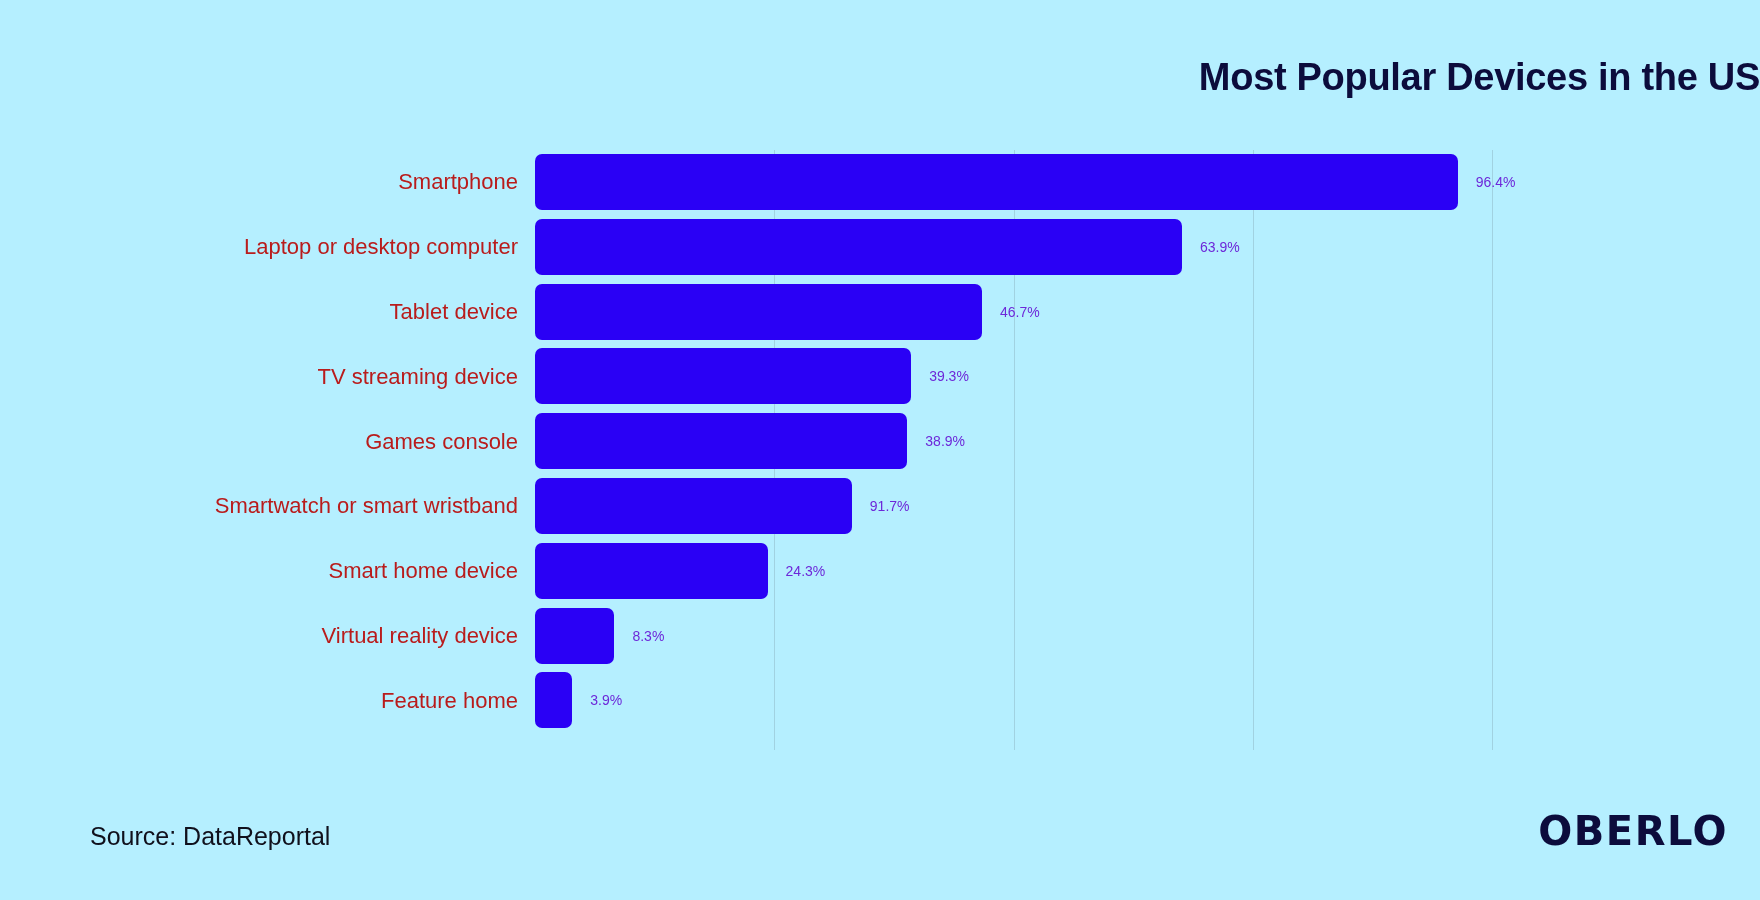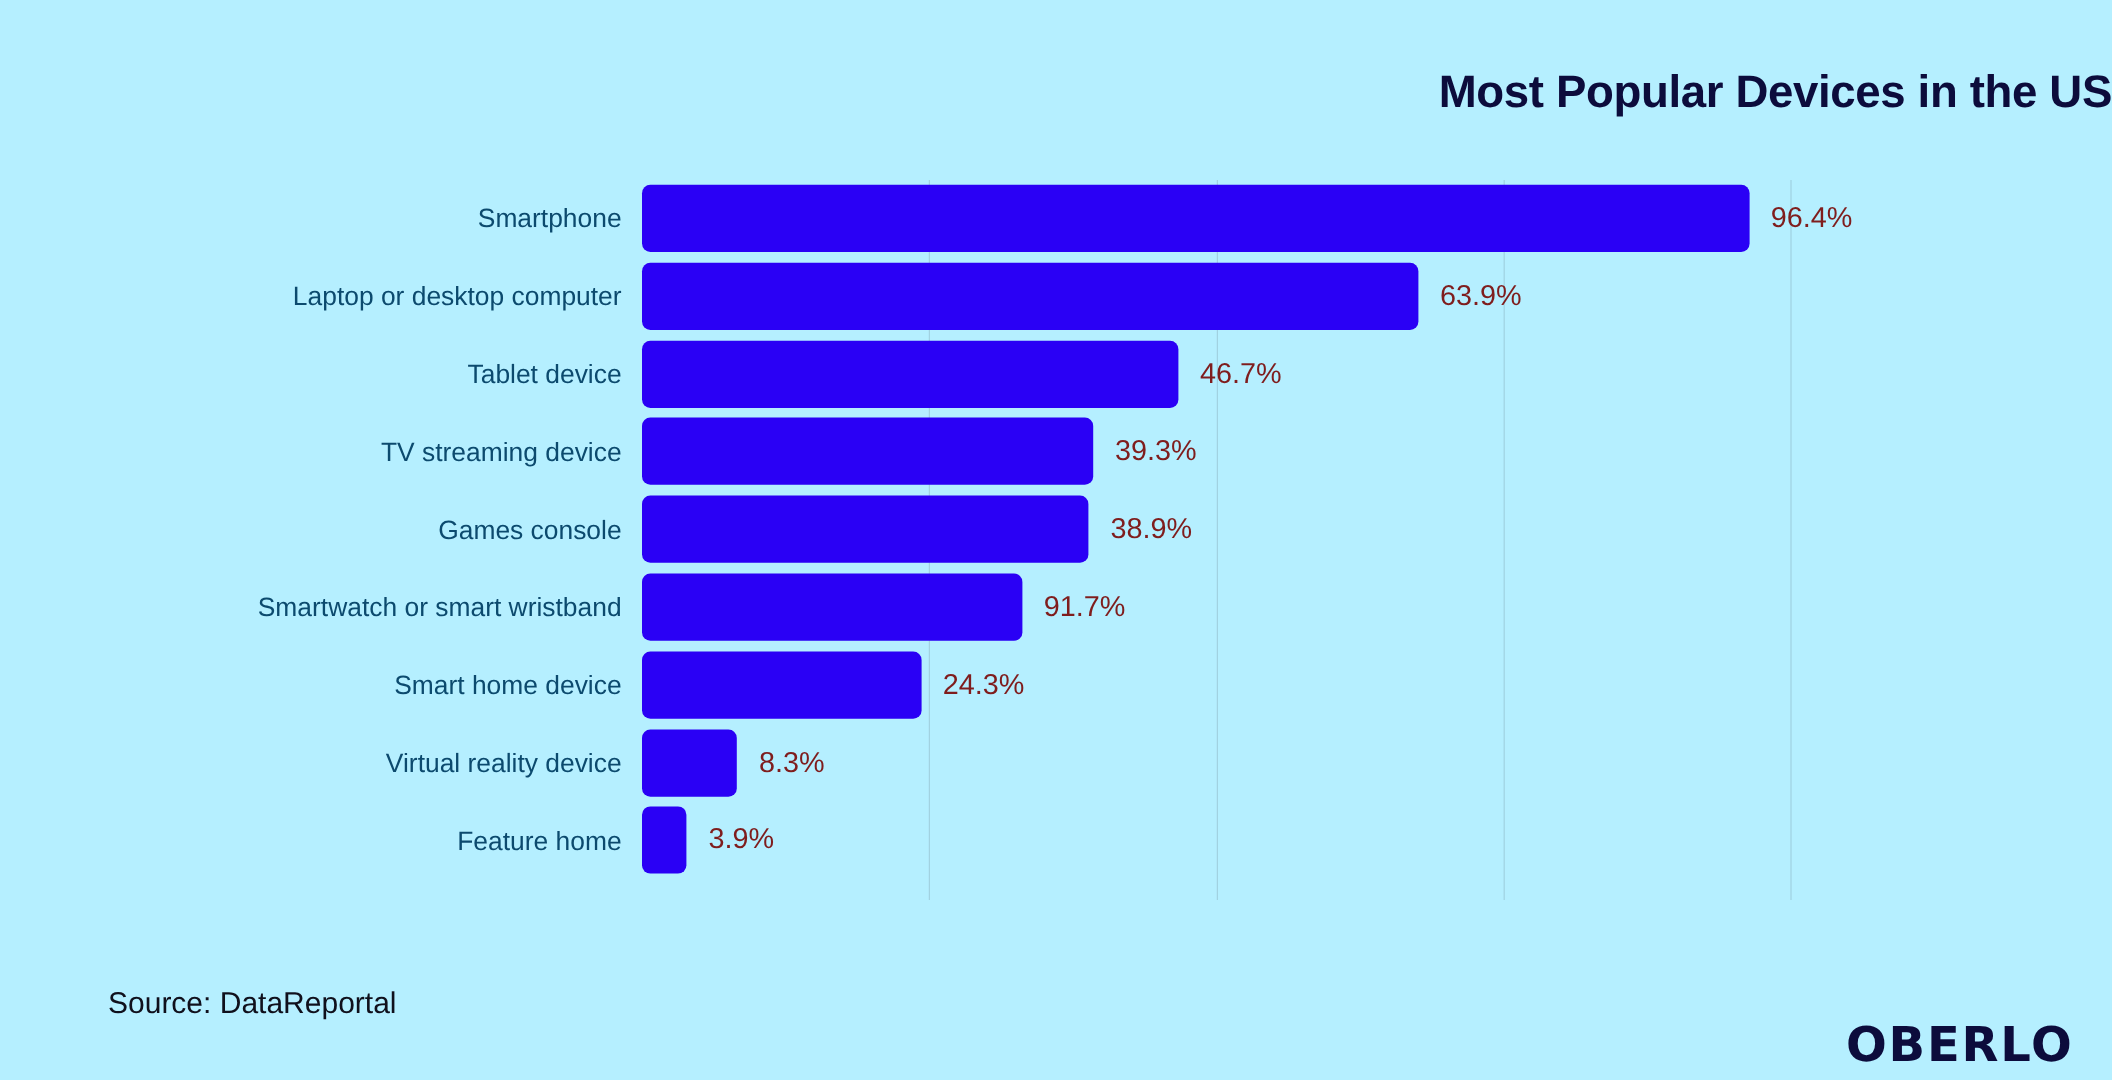--- a/index.html
+++ b/index.html
@@ -61,61 +61,60 @@
     height:64.8px;
     display:flex;
     align-items:center;
   }
   .cat-label {
     position:absolute;
     left:0;
     width:518px;
     text-align:right;
     font-size:22px;
-    color:#0c4a6e;
+    color:#b91c1c;
     white-space:nowrap;
   }
   .bar-wrap {
     position:absolute;
     left:535px;
     top:4px;
     height:56px;
     display:flex;
     align-items:center;
   }
   .bar {
     height:56px;
     background:#2a00f5;
     border-radius:7px;
   }
   .bar-value {
     margin-left:18px;
-    font-size:24px;
-    color:#7f1d1d;
+    font-size:14px;
+    color:#6d28d9;
     white-space:nowrap;
   }
 
   
   .source {
     position:absolute;
     left:90px;
     top:822px;
     font-size:25px;
     color:#10101c;
   }
   .logo {
     position:absolute;
     right:32px;
     top:808px;
     font-size:40px;
     font-weight:bold;
     letter-spacing:1.5px;
     color:#0c0c3c;
     font-family:"DejaVu Sans", sans-serif;
-    margin-top:40px;
   }
 </style>
 </head>
 <body>
 
 <div class="page">
 
   <div class="chart-title">Most Popular Devices in the US</div>
 
   <div class="plot">

